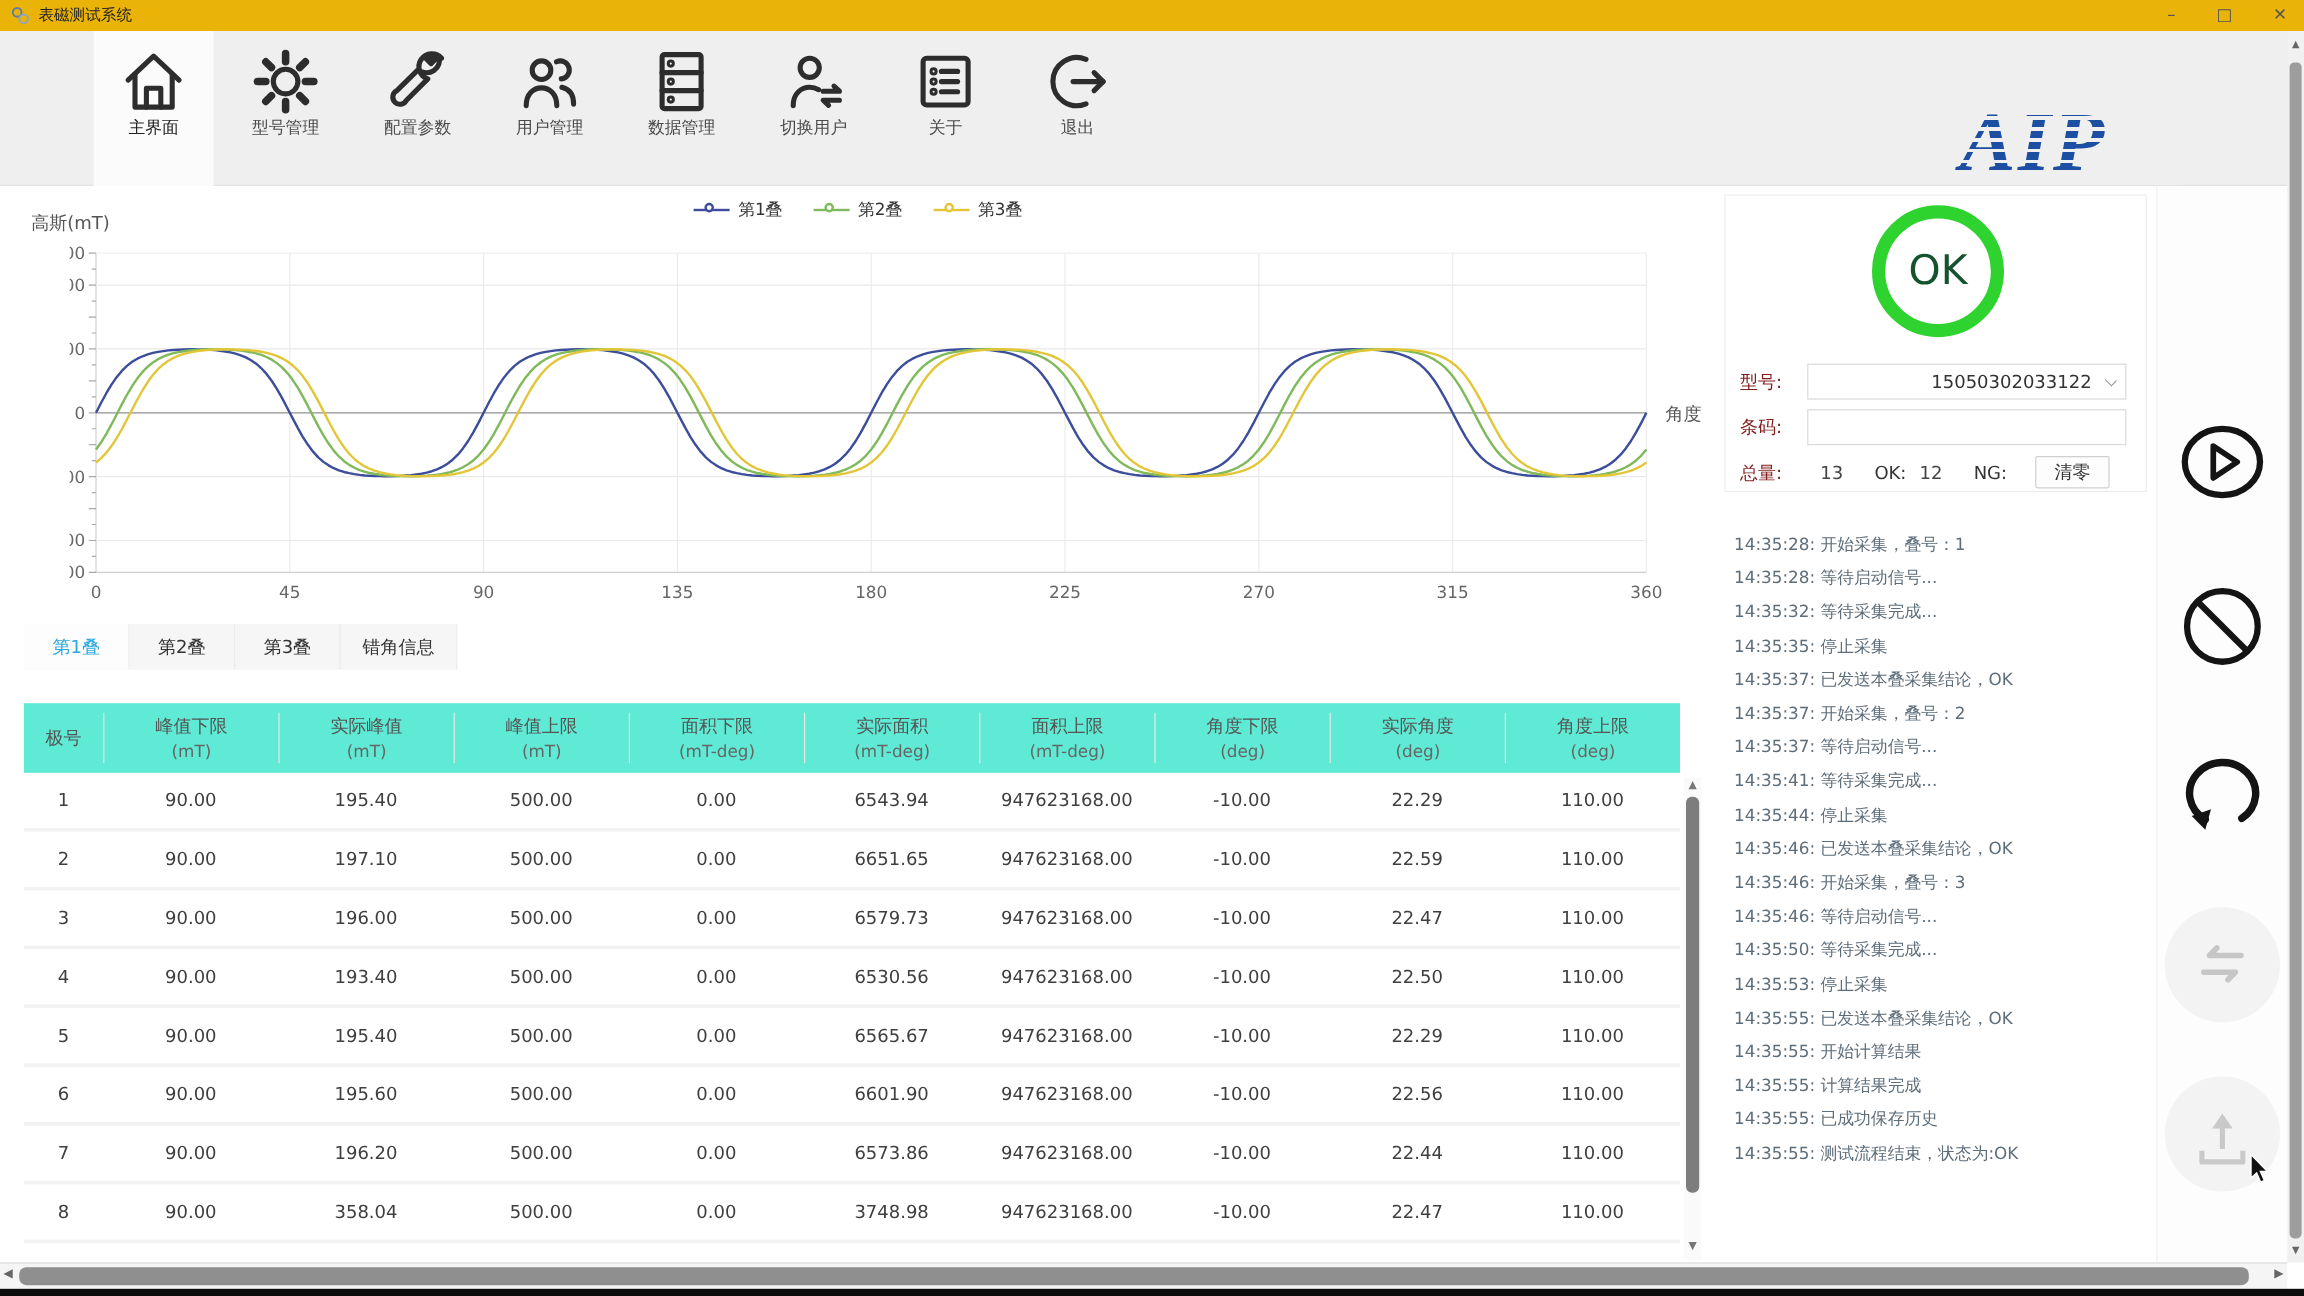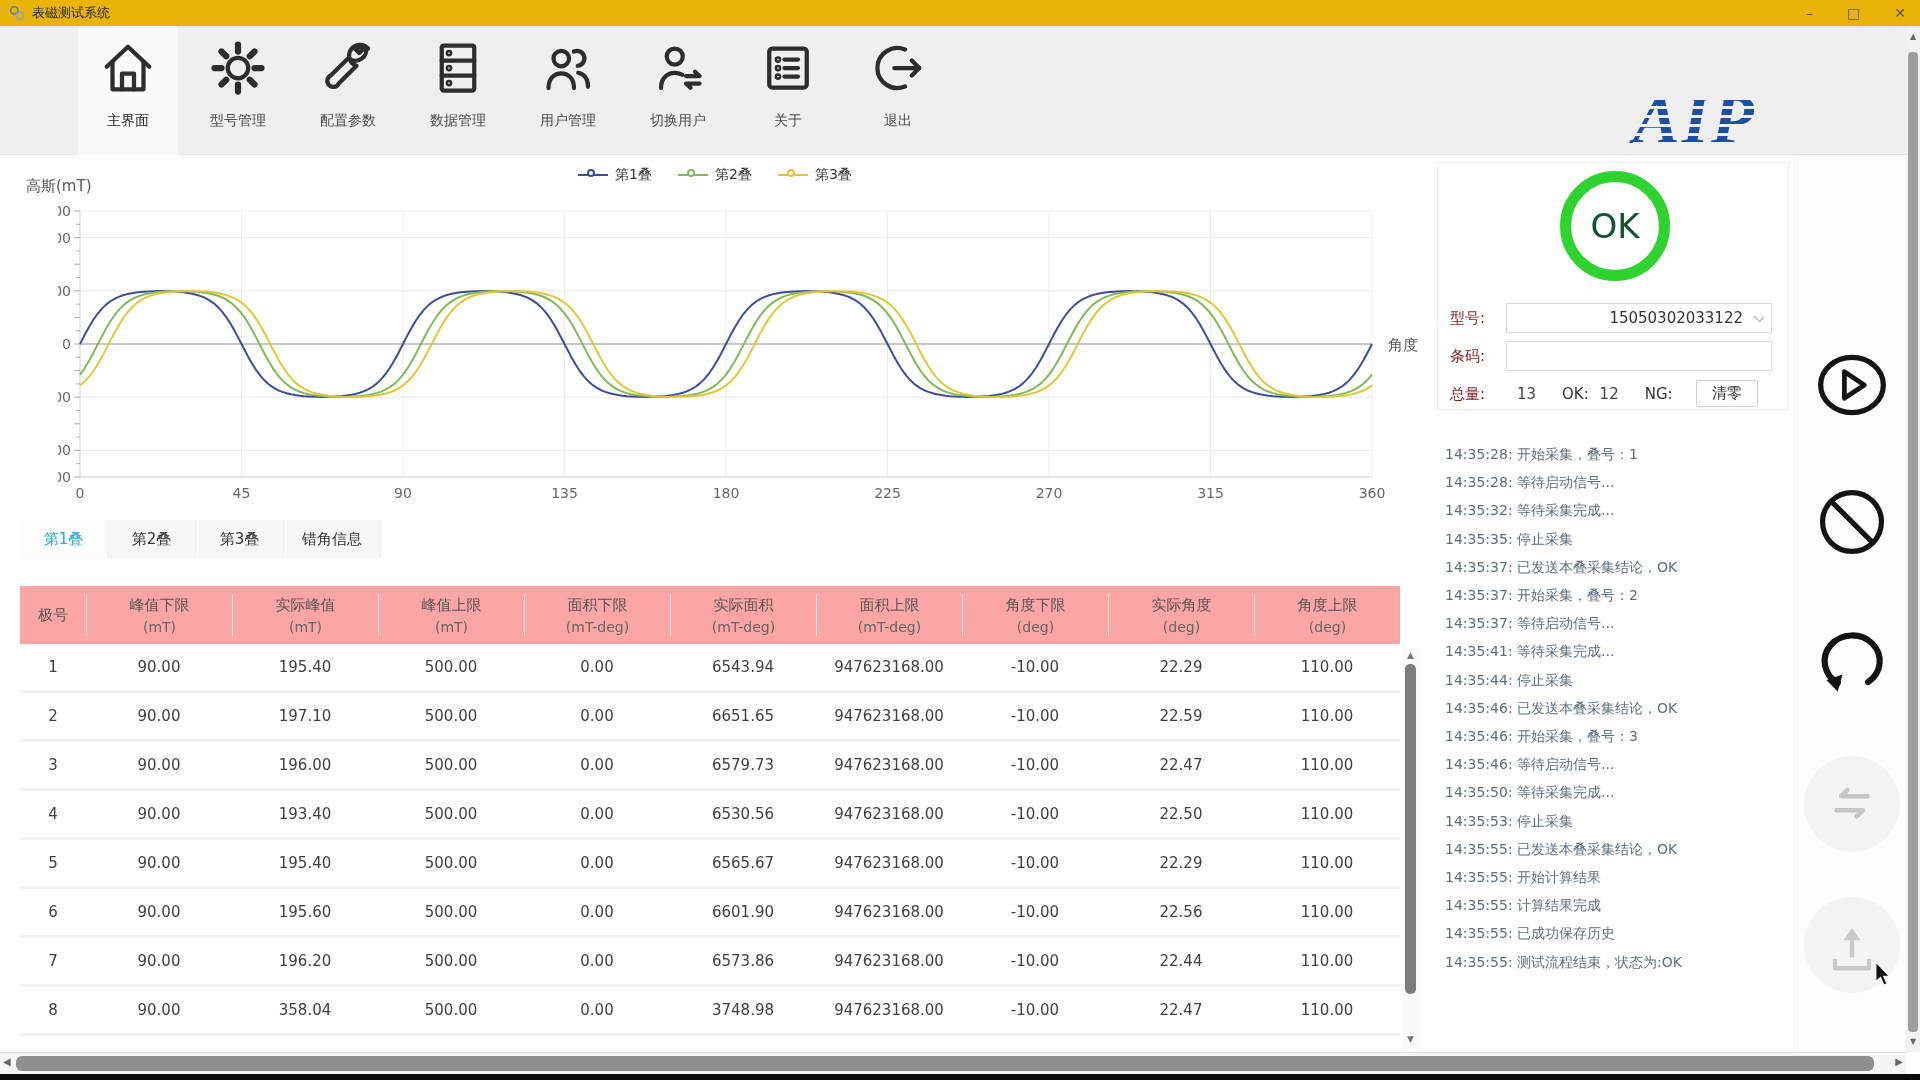--- a/index.html
+++ b/index.html
@@ -18,21 +18,21 @@
 
   
   #toolbar { position:absolute; left:0; top:26px; width:1920px; height:129px; background:#efefef;
     border-bottom:1px solid #e2e2e2; }
   #tb-items { position:absolute; left:78px; top:0; height:129px; display:flex; gap:10px; }
   .tb-item { width:100px; height:129px; display:flex; flex-direction:column; align-items:center;
     justify-content:flex-start; padding-top:12px; cursor:pointer; }
   .tb-item.active { background:#fbfbfb; }
   .tb-item svg { width:60px; height:60px; stroke:#2d2d2d; fill:none; stroke-width:1.7;
     stroke-linecap:round; stroke-linejoin:round; }
-  .tb-item .lbl { margin-top:14px; font-size:14px; color:#4a4a4a;text-align:center; }
+  .tb-item .lbl { font-size:14px; color:#4a4a4a;text-align:center; }
   .tb-item.active .lbl { color:#222; }
 
   
   #logo { position:absolute; left:1633px; top:56px; width:186px; height:76px; }
   #logo .txt { font-family:"Liberation Serif","DejaVu Serif",serif; font-style:italic;
     font-weight:900; font-size:70px; line-height:76px; color:#1c4fa1; letter-spacing:2px; }
   #logo .stripes { position:absolute; inset:0;
     background:repeating-linear-gradient(to bottom, rgba(239,239,239,0) 0 6px, #efefef 6px 9px); }
 
   
@@ -50,21 +50,21 @@
   #chart-svg { position:absolute; left:58px; top:5px; }
 
   
   #tabs { position:absolute; left:20px; top:520px; height:38px; display:flex; background:#f6f6f6; }
   .tab { min-width:88px; padding:0 18px; height:38px; display:flex; align-items:center;
     justify-content:center; font-size:15px; color:#333; cursor:pointer; border-right:1px solid #ececec; }
   .tab.active { background:#fdfdfd; color:#2aa7df; }
 
   
   #table { position:absolute; left:20px; top:586px; width:1380px; }
-  #thead { display:flex; height:58px; background:#fca5a5; align-items:center; }
+  #thead { display:flex; height:58px; background:#5eead4; align-items:center; }
   .th { display:flex; flex-direction:column; align-items:center; justify-content:center; gap:4px;
     font-size:15px; color:#555; height:42px; border-left:1px solid #e8e8e8; }
   .th:first-child { border-left:none; }
   .th .unit { font-size:14px; color:#666; }
   .col-0 { width:66px; } .col-n { width:146px; }
   #tbody .trow { display:flex; height:49px; align-items:center; border-bottom:3px solid #f2f2f2; }
   .td { font-size:15px; color:#3f3f3f; text-align:center; }
 
   
   #tbl-scroll { position:absolute; left:1403px; top:648px; width:15px; height:402px; background:#fafafa; }
@@ -162,37 +162,37 @@
           <span class="lbl">型号管理</span>
         </div>
         <div class="tb-item">
           <svg viewBox="0 0 24 24">
             <path d="M20 4.2 a4.3 4.3 0 1 0 -4.6 6.9 L8.3 18.2 a2.4 2.4 0 1 1 -3.2 -3.2 L12.2 8 a4.3 4.3 0 0 0 6.9 -4.6 l-2.6 2.6 -2.3 -2.3 Z"></path>
           </svg>
           <span class="lbl">配置参数</span>
         </div>
         <div class="tb-item">
           <svg viewBox="0 0 24 24">
+            <circle cx="9.3" cy="8.2" r="3.1"></circle>
+            <path d="M4.2 20 c0-4 2.5-5.9 5.1-5.9 s5.1 1.9 5.1 5.9"></path>
+            <path d="M14.3 5.4 a3 3 0 1 1 1.6 5.7"></path>
+            <path d="M16.1 13.9 c2.5 0.6 3.9 2.6 3.9 5.6"></path>
+          </svg>
+          <span class="lbl">用户管理</span>
+        </div>
+        <div class="tb-item">
+          <svg viewBox="0 0 24 24">
             <rect x="5.5" y="3" width="13" height="18" rx="0.8"></rect>
             <line x1="5.5" y1="9" x2="18.5" y2="9"></line>
             <line x1="5.5" y1="15" x2="18.5" y2="15"></line>
             <circle cx="8.4" cy="6" r="0.5"></circle>
             <circle cx="8.4" cy="12" r="0.5"></circle>
             <circle cx="8.4" cy="18" r="0.5"></circle>
           </svg>
           <span class="lbl">数据管理</span>
-        </div>
-        <div class="tb-item">
-          <svg viewBox="0 0 24 24">
-            <circle cx="9.3" cy="8.2" r="3.1"></circle>
-            <path d="M4.2 20 c0-4 2.5-5.9 5.1-5.9 s5.1 1.9 5.1 5.9"></path>
-            <path d="M14.3 5.4 a3 3 0 1 1 1.6 5.7"></path>
-            <path d="M16.1 13.9 c2.5 0.6 3.9 2.6 3.9 5.6"></path>
-          </svg>
-          <span class="lbl">用户管理</span>
         </div>
         <div class="tb-item">
           <svg viewBox="0 0 24 24">
             <circle cx="10.7" cy="7.4" r="3.2"></circle>
             <path d="M5.2 20 c0-4.2 2.8-6.1 5.5-6.1 c1.1 0 2.1 0.3 3 0.8"></path>
             <path d="M15.2 15.2 h5.4 l-1.8-1.7"></path>
             <path d="M20.6 18.2 h-5.4 l1.8 1.7"></path>
           </svg>
           <span class="lbl">切换用户</span>
         </div>

